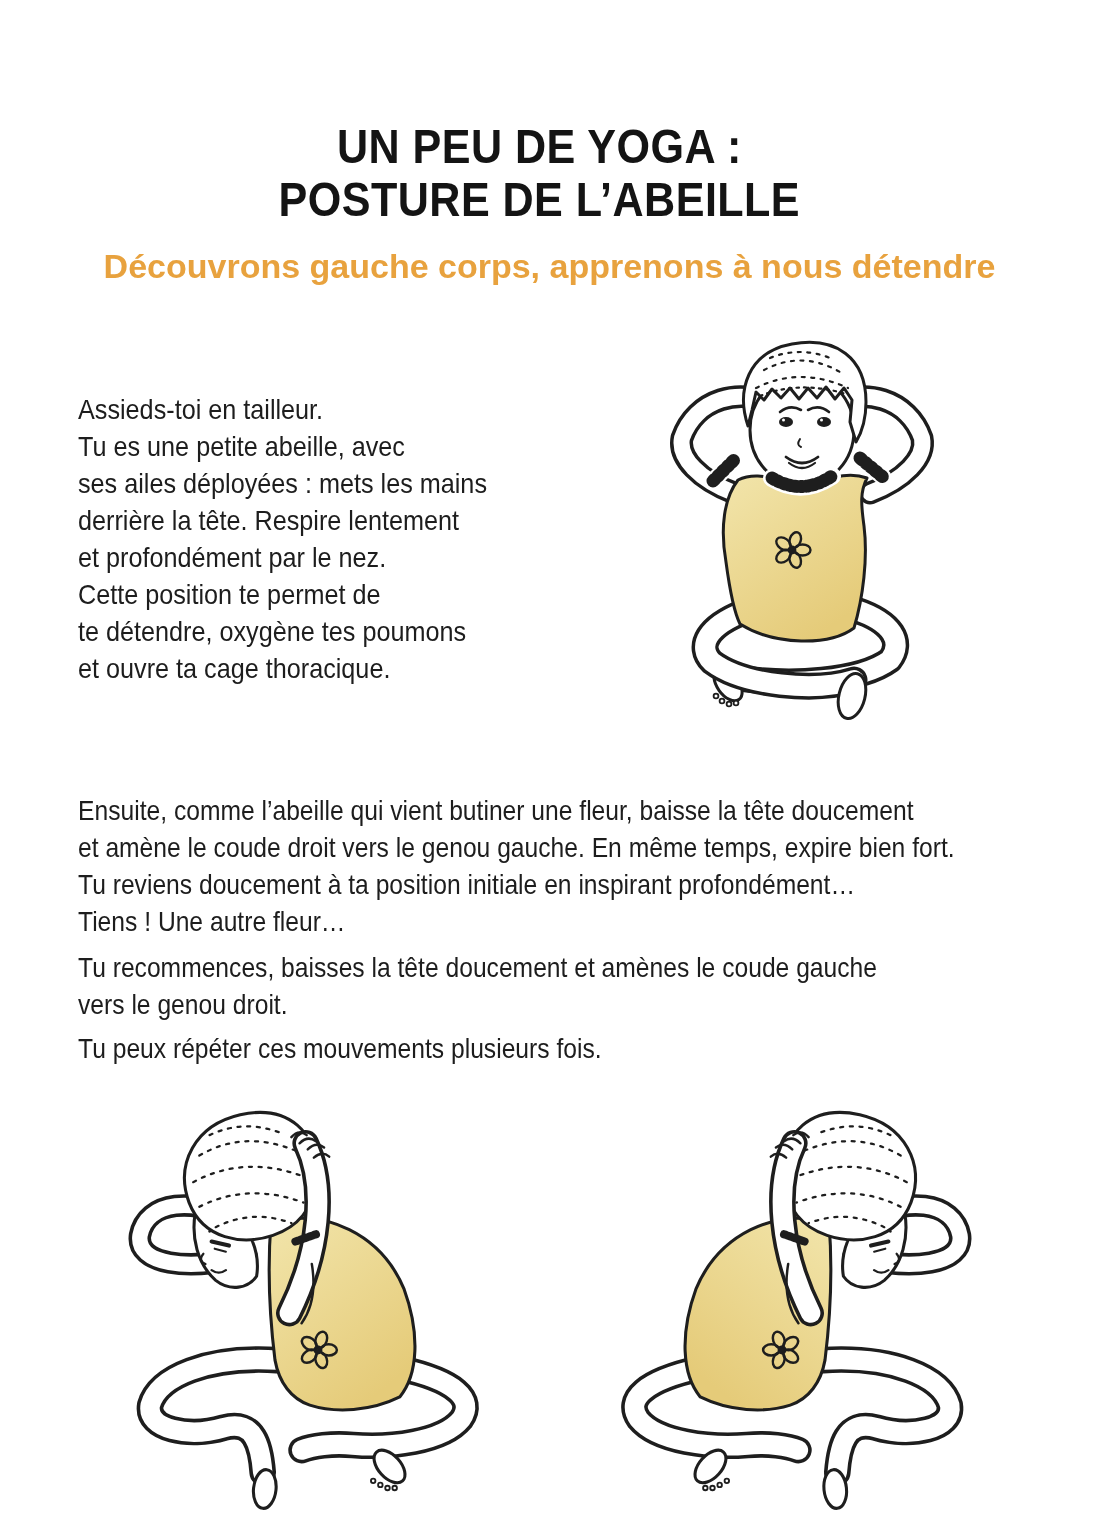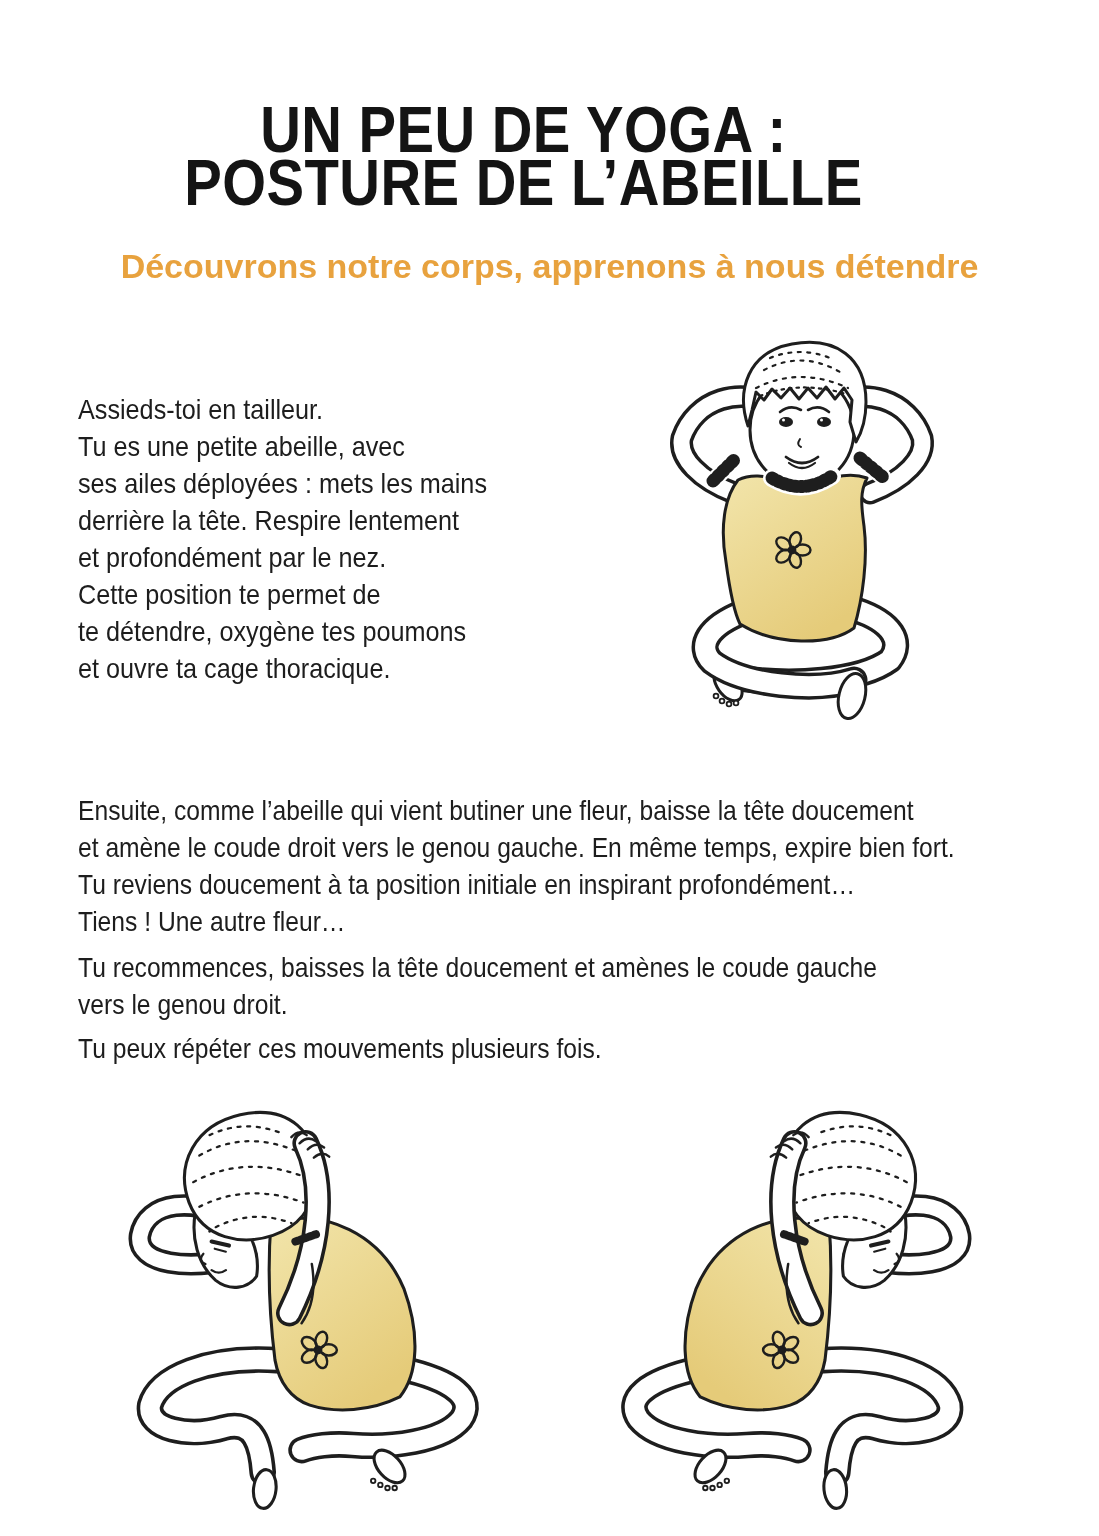--- a/index.html
+++ b/index.html
@@ -6,22 +6,22 @@
   .page{
     position:relative;
     width:1099px;height:1536px;
     background:#ffffff;
     overflow:hidden;
     font-family:"Liberation Sans","DejaVu Sans",sans-serif;
     color:var(--ink-black,#1d1d1d);
   }
   .title{
     position:absolute;top:104px;left:0;width:1046px;
-    margin:0;text-align:center;
-    font-size:64px;line-height:53px;font-weight:bold;
+    margin:16px;text-align:center;
+    font-size:49px;line-height:53px;font-weight:bold;
     letter-spacing:.5px;color:#141414;
   }
   .title-inner{display:inline-block;transform:scaleX(.88);transform-origin:center top;}
   .subtitle{
     position:absolute;top:246px;left:0;width:1099px;
     margin:0;text-align:center;
     font-size:34px;line-height:40px;font-weight:bold;
     color:var(--accent-orange,#e8a23e);
   }
   .body-text{
@@ -47,21 +47,21 @@
 
 <div class="page">
 
   <h1 class="title">
     <span class="title-inner">
       <span>UN PEU DE YOGA :</span><br>
       <span>POSTURE DE L’ABEILLE</span>
     </span>
   </h1>
 
-  <h2 class="subtitle">Découvrons notre corps, apprenons à nous détendre</h2>
+  <h2 class="subtitle">Découvrons gauche corps, apprenons à nous détendre</h2>
 
   <p class="body-text para-intro">Assieds-toi en tailleur.
 Tu es une petite abeille, avec
 ses ailes déployées : mets les mains
 derrière la tête. Respire lentement
 et profondément par le nez.
 Cette position te permet de
 te détendre, oxygène tes poumons
 et ouvre ta cage thoracique.</p>
 

